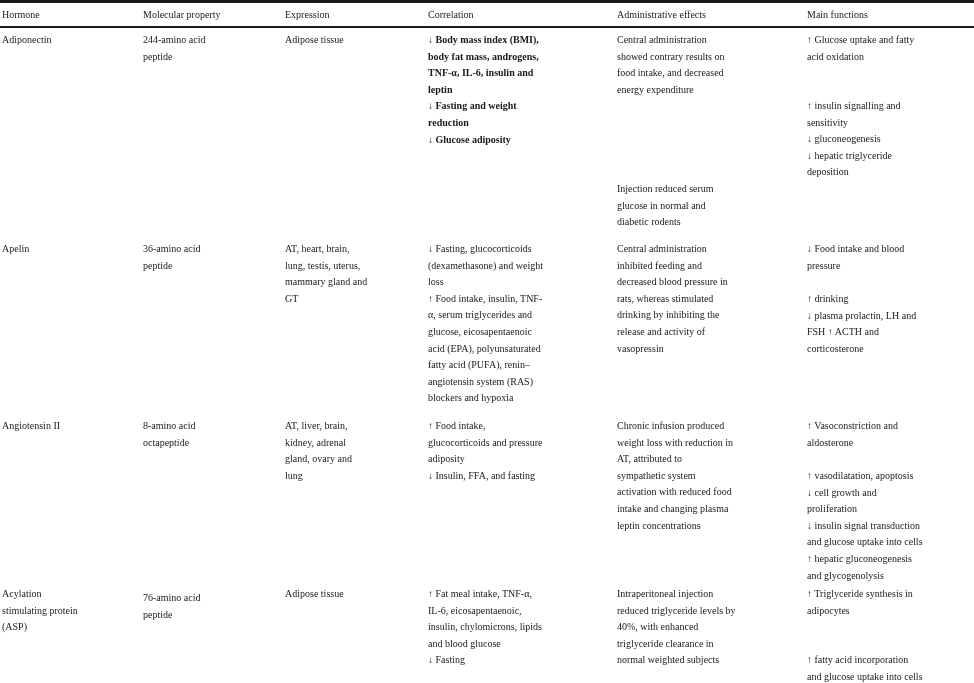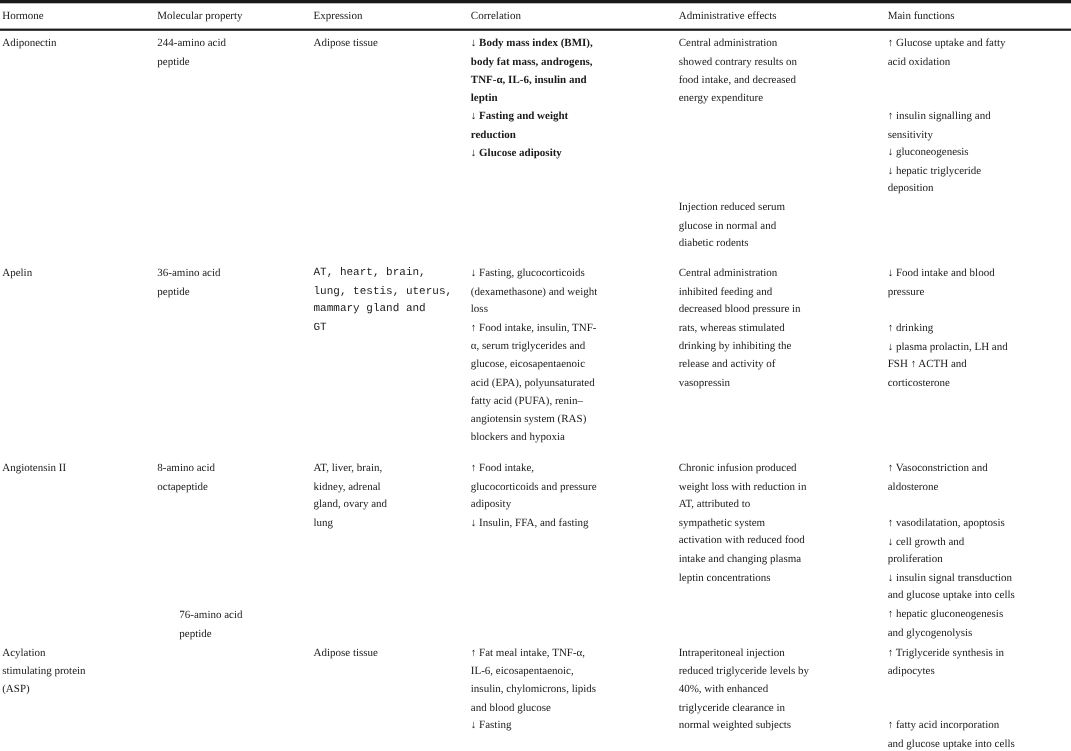--- a/index.html
+++ b/index.html
@@ -74,21 +74,21 @@
       </div>
     </div>
     <div>
       <div class="cell c0" style="top: 241px;">
         <span class="line">Apelin</span>
       </div>
       <div class="cell c1" style="top: 241px;">
         <span class="line">36-amino acid</span>
         <span class="line">peptide</span>
       </div>
-      <div class="cell c2" style="top: 241px; font-family: Liberation Mono, monospace;">
+      <div class="cell c2" style="top: 241px;">
         <span class="line">AT, heart, brain,</span>
         <span class="line">lung, testis, uterus,</span>
         <span class="line">mammary gland and</span>
         <span class="line">GT</span>
       </div>
       <div class="cell c3" style="top: 241px;">
         <span class="line">↓ Fasting, glucocorticoids</span>
         <span class="line">(dexamethasone) and weight</span>
         <span class="line">loss</span>
         <span class="line">↑ Food intake, insulin, TNF-</span>
@@ -161,21 +161,21 @@
         <span class="line">↑ hepatic gluconeogenesis</span>
         <span class="line">and glycogenolysis</span>
       </div>
     </div>
     <div>
       <div class="cell c0" style="top: 586px;">
         <span class="line">Acylation</span>
         <span class="line">stimulating protein</span>
         <span class="line">(ASP)</span>
       </div>
-      <div class="cell c1" style="top: 552px; margin-left: 20px;">
+      <div class="cell c1" style="top: 590px;">
         <span class="line">76-amino acid</span>
         <span class="line">peptide</span>
       </div>
       <div class="cell c2" style="top: 586px;">
         <span class="line">Adipose tissue</span>
       </div>
       <div class="cell c3" style="top: 586px;">
         <span class="line">↑ Fat meal intake, TNF-α,</span>
         <span class="line">IL-6, eicosapentaenoic,</span>
         <span class="line">insulin, chylomicrons, lipids</span>

